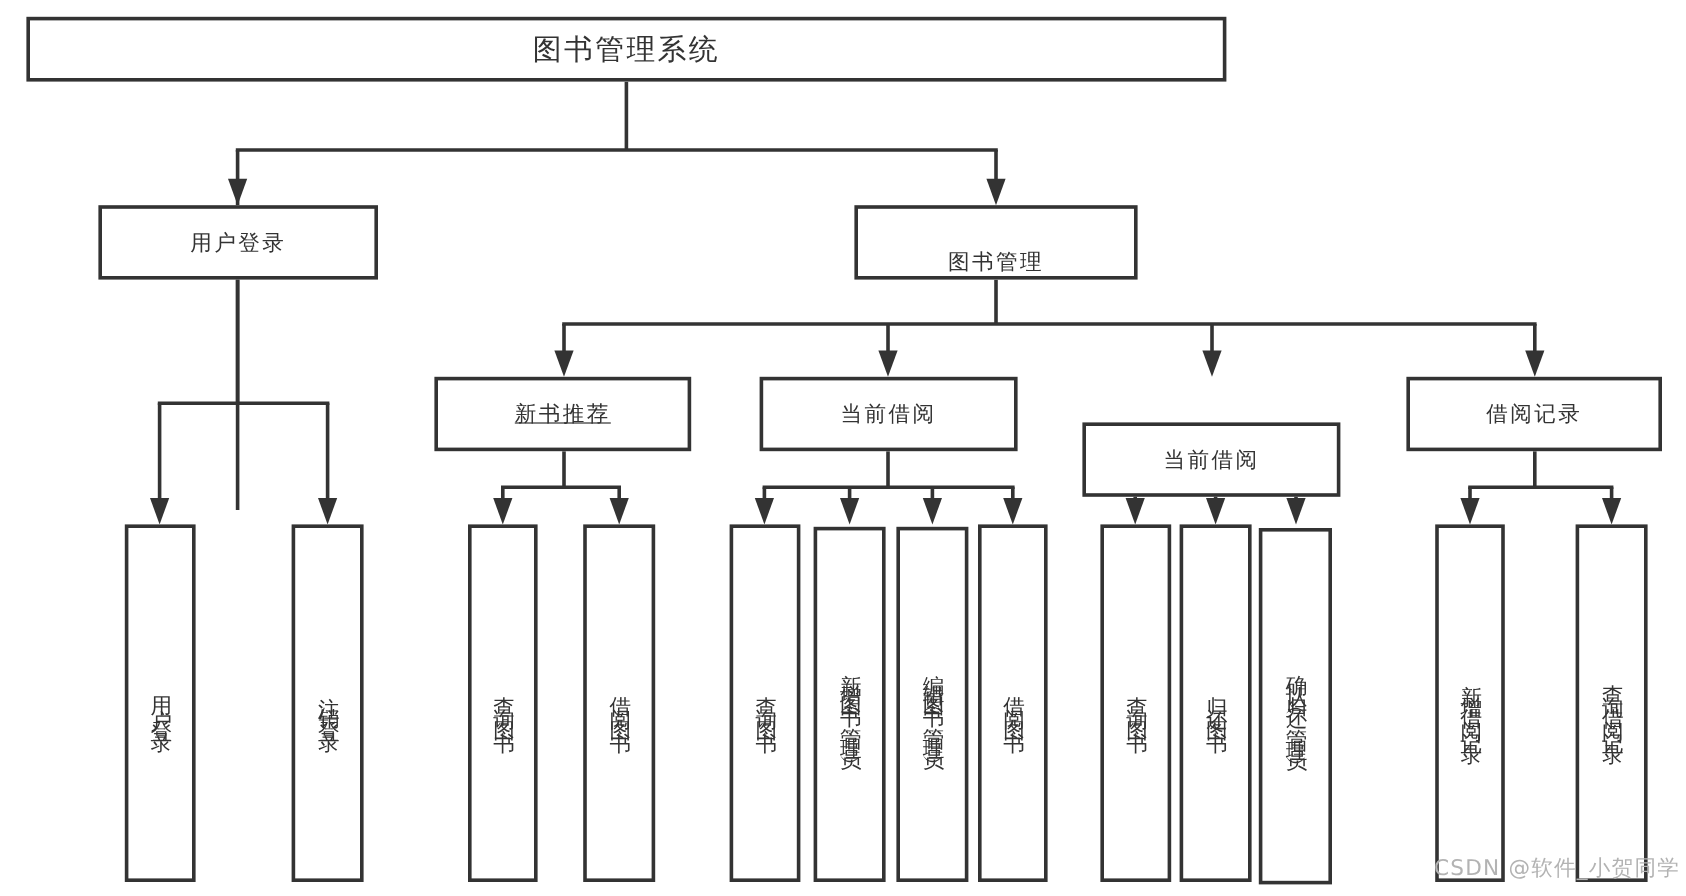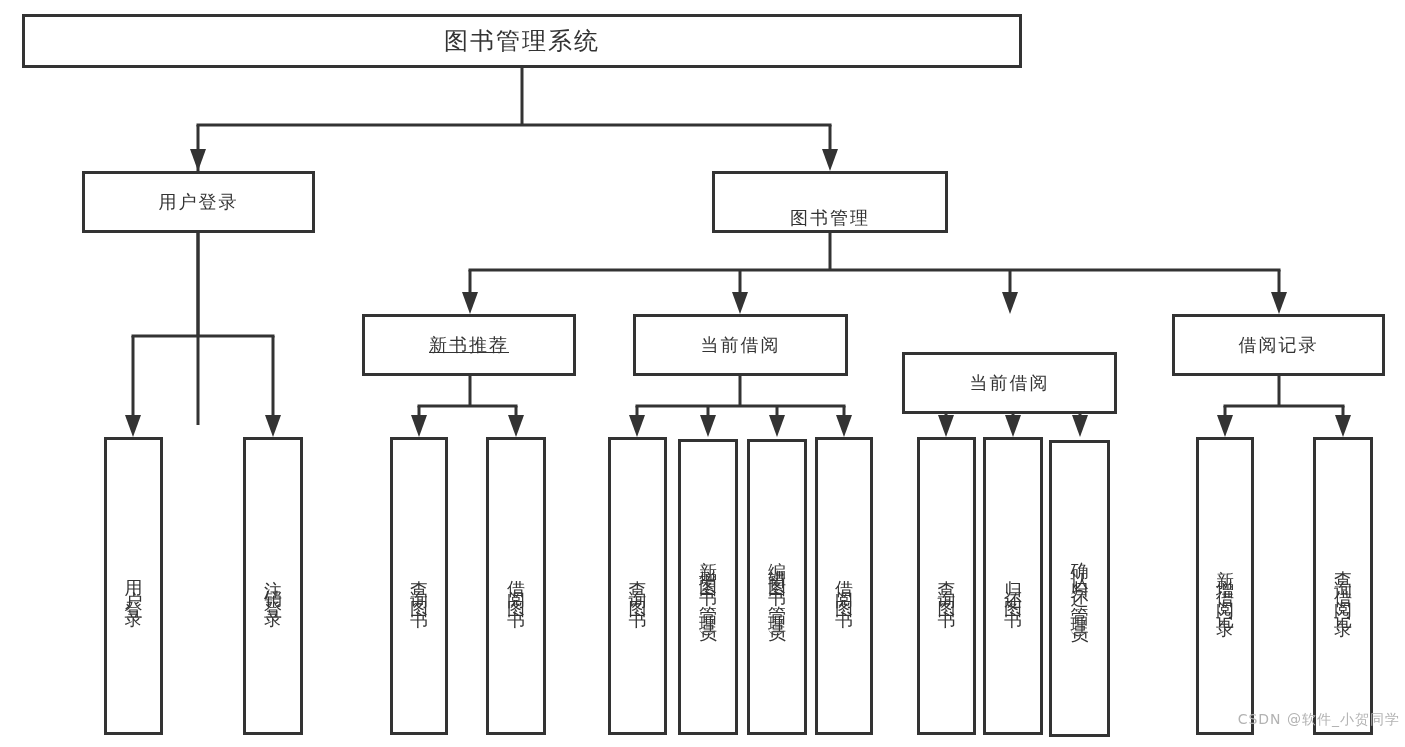--- a/index.html
+++ b/index.html
@@ -51,21 +51,21 @@
     line-height: 1;
     white-space: nowrap;
   }
   .node.v.long span {
     letter-spacing: 9px;
   }
   .watermark {
     position: absolute;
     top: 711px;
     right: 5px;
-    font-size: 14px;
+    font-size: 18px;
     letter-spacing: 1px;
     color: #b3b3b3;
     white-space: nowrap;
   }
 </style>
 </head>
 <body>
 
 <div class="stage">
 

